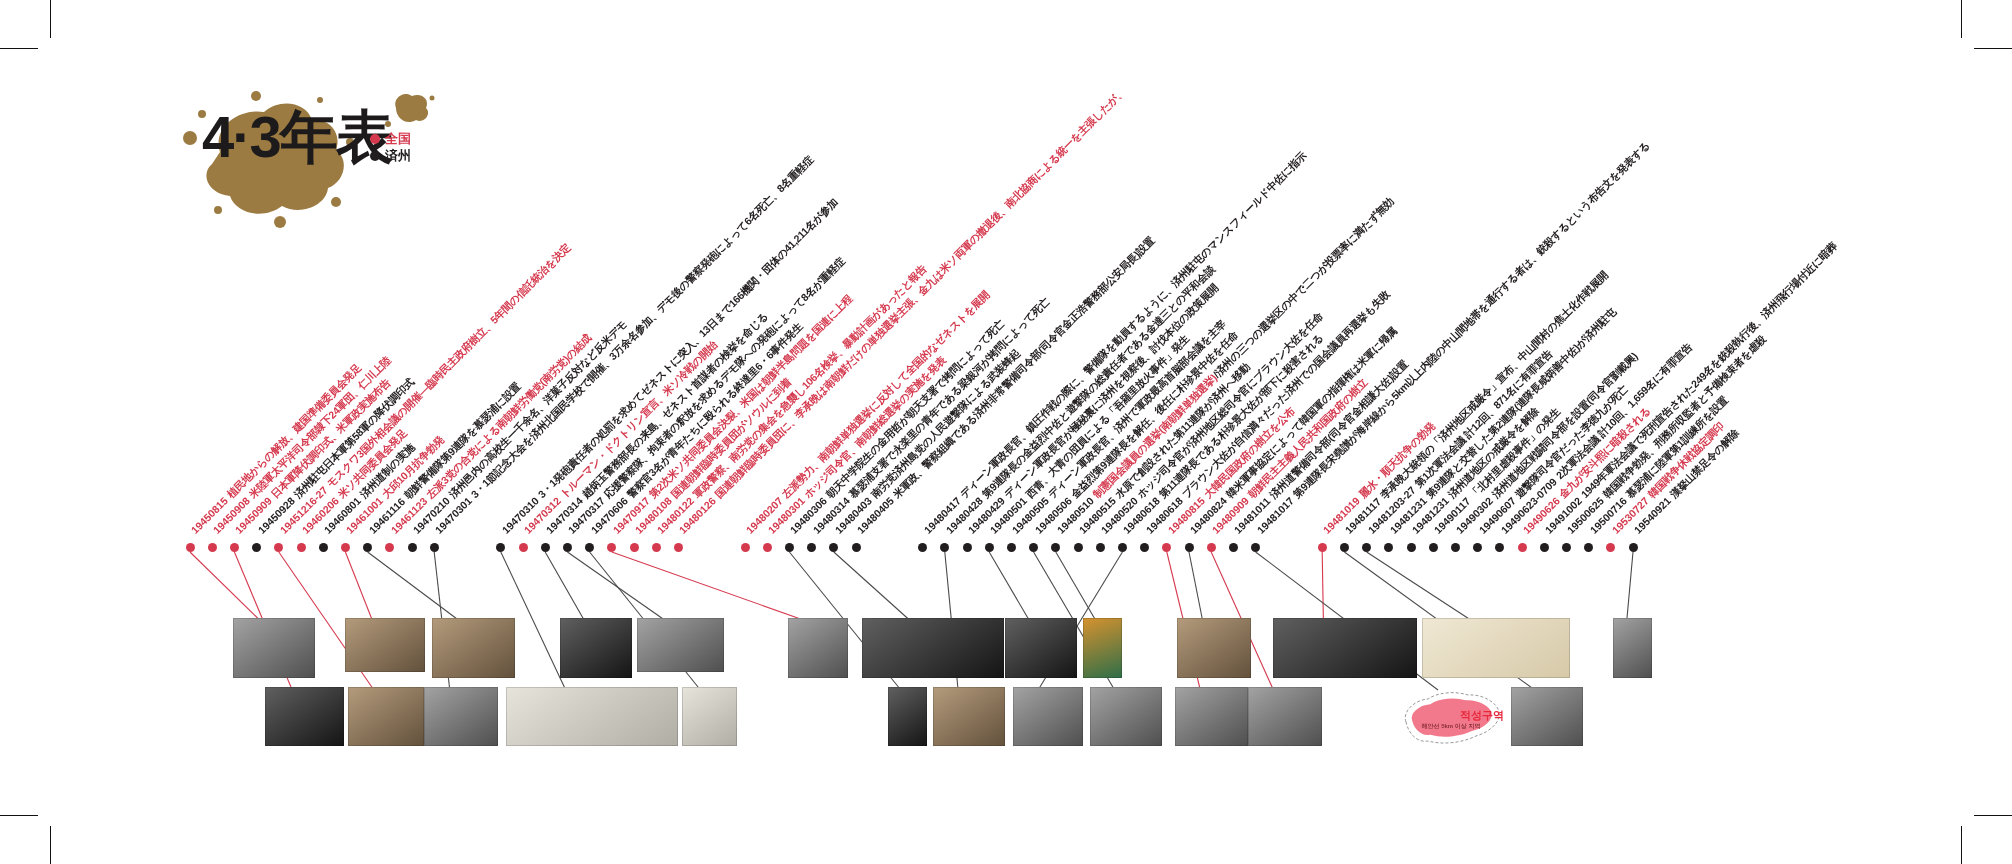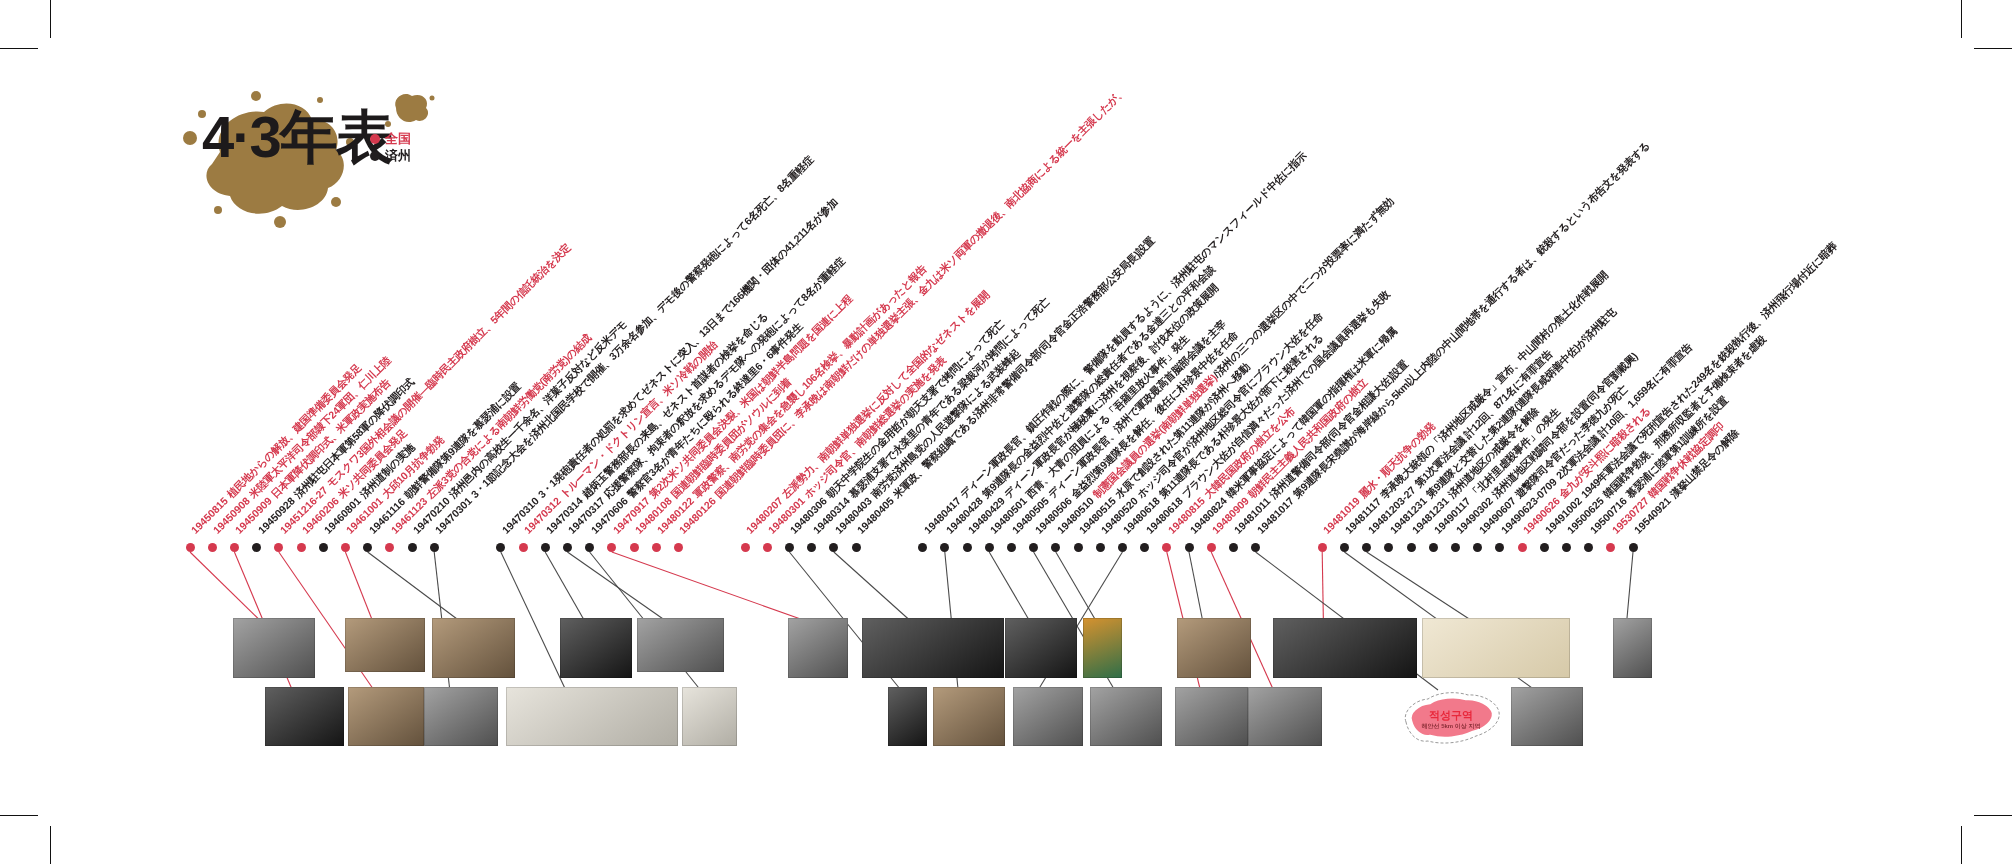--- a/index.html
+++ b/index.html
@@ -31,21 +31,21 @@
   .tone-gray{background:linear-gradient(145deg,#a3a3a3,#4f4f4f);}
   .tone-sepia{background:linear-gradient(145deg,#b49b7c,#63513c);}
   .tone-dark{background:linear-gradient(145deg,#606060,#141414);}
   .tone-light{background:linear-gradient(145deg,#e7e4dc,#b0ada4);}
   .tone-paper{background:linear-gradient(145deg,#f0e8d4,#d6c9a8);}
   .tone-color{background:linear-gradient(160deg,#d6922f,#2e6e48);}
   #connectors{position:absolute;left:0;top:0;pointer-events:none;}
   
   #map-box{position:absolute;left:1398px;top:686px;width:106px;height:66px;}
   #map-title{
-    position:absolute;left:0;right:0;top:22px;text-align:center;
+    position:absolute;left:0;right:0;top:22px;text-align:right;
     font-size:11px;font-weight:900;color:#e8293c;letter-spacing:0;
   }
   #map-subtitle{
     position:absolute;left:0;right:0;top:36px;text-align:center;
     font-size:6px;font-weight:bold;color:#8a2f38;
   }
 </style>
 </head>
 <body>
 

